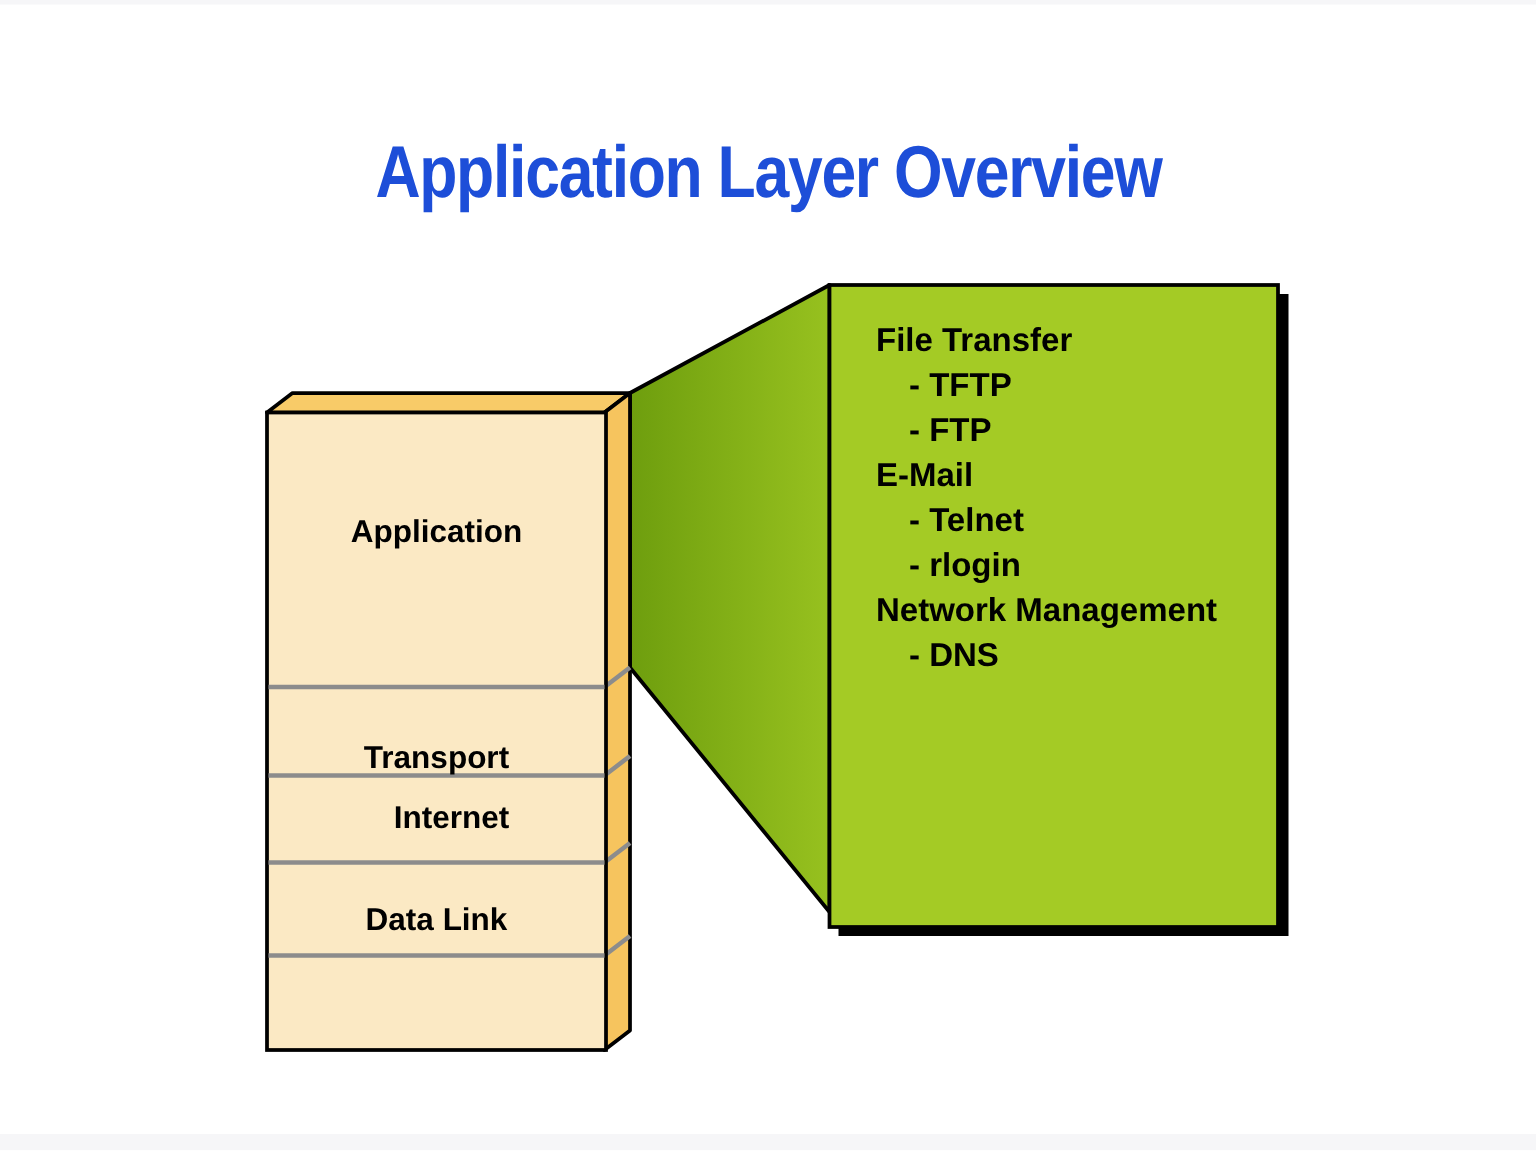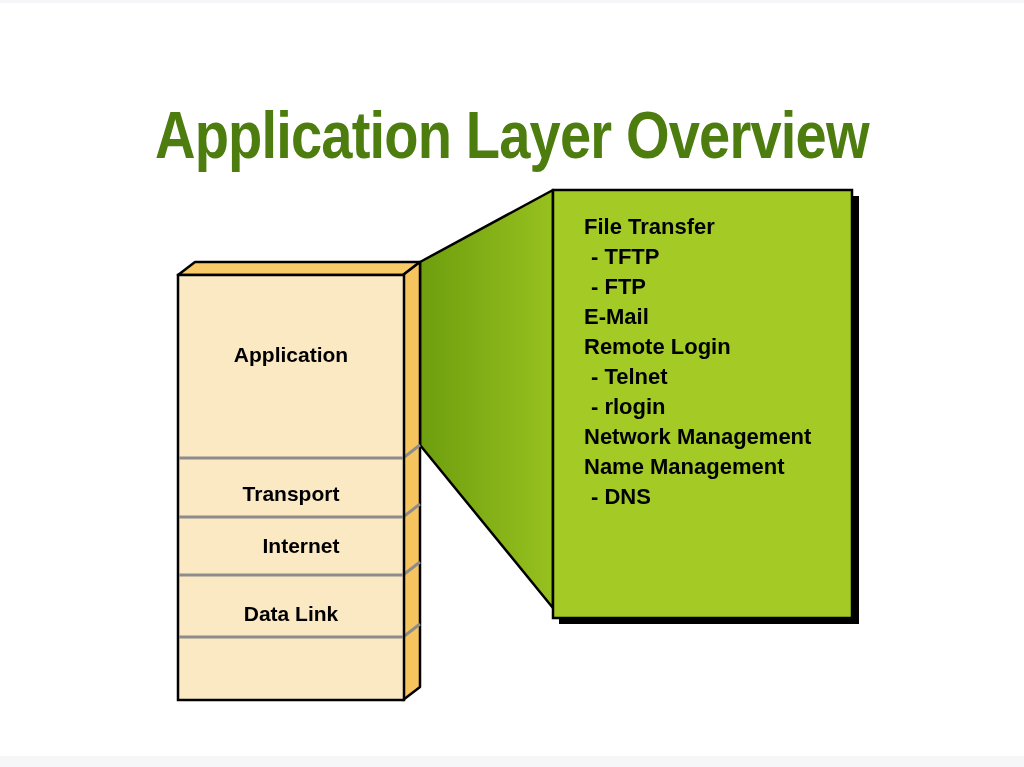--- a/index.html
+++ b/index.html
@@ -10,42 +10,42 @@
     overflow:hidden;
     font-family:"Liberation Sans",sans-serif;
   }
   .edge-strip{position:absolute;left:0;width:100%;}
   .edge-top{top:0;height:3px;}
   .edge-bottom{bottom:0;height:11px;}
 
   .slide-title{
     position:absolute;left:0;right:0;top:58px;height:74px;
     text-align:center;
-    font-size:66px;font-weight:700;color:#4d7c0f;
+    font-size:49px;font-weight:700;color:#1d4ed8;
     line-height:1;white-space:nowrap;
   }
   .slide-title .tscale{display:inline-block;transform:scaleX(0.85);transform-origin:center;letter-spacing:-1px;}
 
   .diagram-svg{position:absolute;left:0;top:0;width:1024px;height:767px;}
 
   .layer-label{
     position:absolute;left:178px;width:226px;
     display:flex;align-items:center;justify-content:center;
     font-size:21px;font-weight:700;color:#000;
   }
 
   .protocol-lines{
     position:absolute;left:555px;top:212px;width:294px;
   }
   .pline{
     height:30px;display:flex;align-items:center;
     font-size:22px;font-weight:700;color:#000;white-space:nowrap;
   }
   .pcat{padding-left:13px;margin-left:16px;}
-  .pitem{padding-left:36px;}
+  .pitem{padding-left:51px;}
 </style>
 </head>
 <body>
 
 <div class="slide">
 
   <div class="edge-strip edge-top" style="background: rgb(246, 246, 248);"></div>
 
   <h1 class="slide-title"><span class="tscale">Application Layer Overview</span></h1>
 
@@ -74,32 +74,30 @@
 
     <rect x="178" y="275" width="226" height="425" stroke-width="2.5" fill="#FBE9C4" stroke="#000000"></rect>
 
     <line x1="179" y1="458" x2="403" y2="458" stroke-width="3" stroke="#8C8C8C"></line>
     <line x1="179" y1="517" x2="403" y2="517" stroke-width="3" stroke="#8C8C8C"></line>
     <line x1="179" y1="575" x2="403" y2="575" stroke-width="3" stroke="#8C8C8C"></line>
     <line x1="179" y1="637" x2="403" y2="637" stroke-width="3" stroke="#8C8C8C"></line>
   </svg>
 
   <div class="layer-label" style="top:275px;height:159px;">Application</div>
-  <div class="layer-label" style="top:472px;height:44px;">Transport</div>
+  <div class="layer-label" style="top:484px;height:44px;">Transport</div>
   <div class="layer-label" style="top:517px;height:58px;padding-left:10px;">Internet</div>
   <div class="layer-label" style="top:575px;height:78px;">Data Link</div>
 
   <div class="protocol-lines" id="protocol-lines">
       <div class="pline pcat">File Transfer</div>
       <div class="pline pitem">- TFTP</div>
       <div class="pline pitem">- FTP</div>
       <div class="pline pcat">E-Mail</div>
-      <div class="pline pcat">Remote Login</div>
       <div class="pline pitem">- Telnet</div>
       <div class="pline pitem">- rlogin</div>
       <div class="pline pcat">Network Management</div>
-      <div class="pline pcat">Name Management</div>
       <div class="pline pitem">- DNS</div>
     </div>
 
   <div class="edge-strip edge-bottom" style="background: rgb(246, 246, 248);"></div>
 
 </div>
 
 </body></html>

